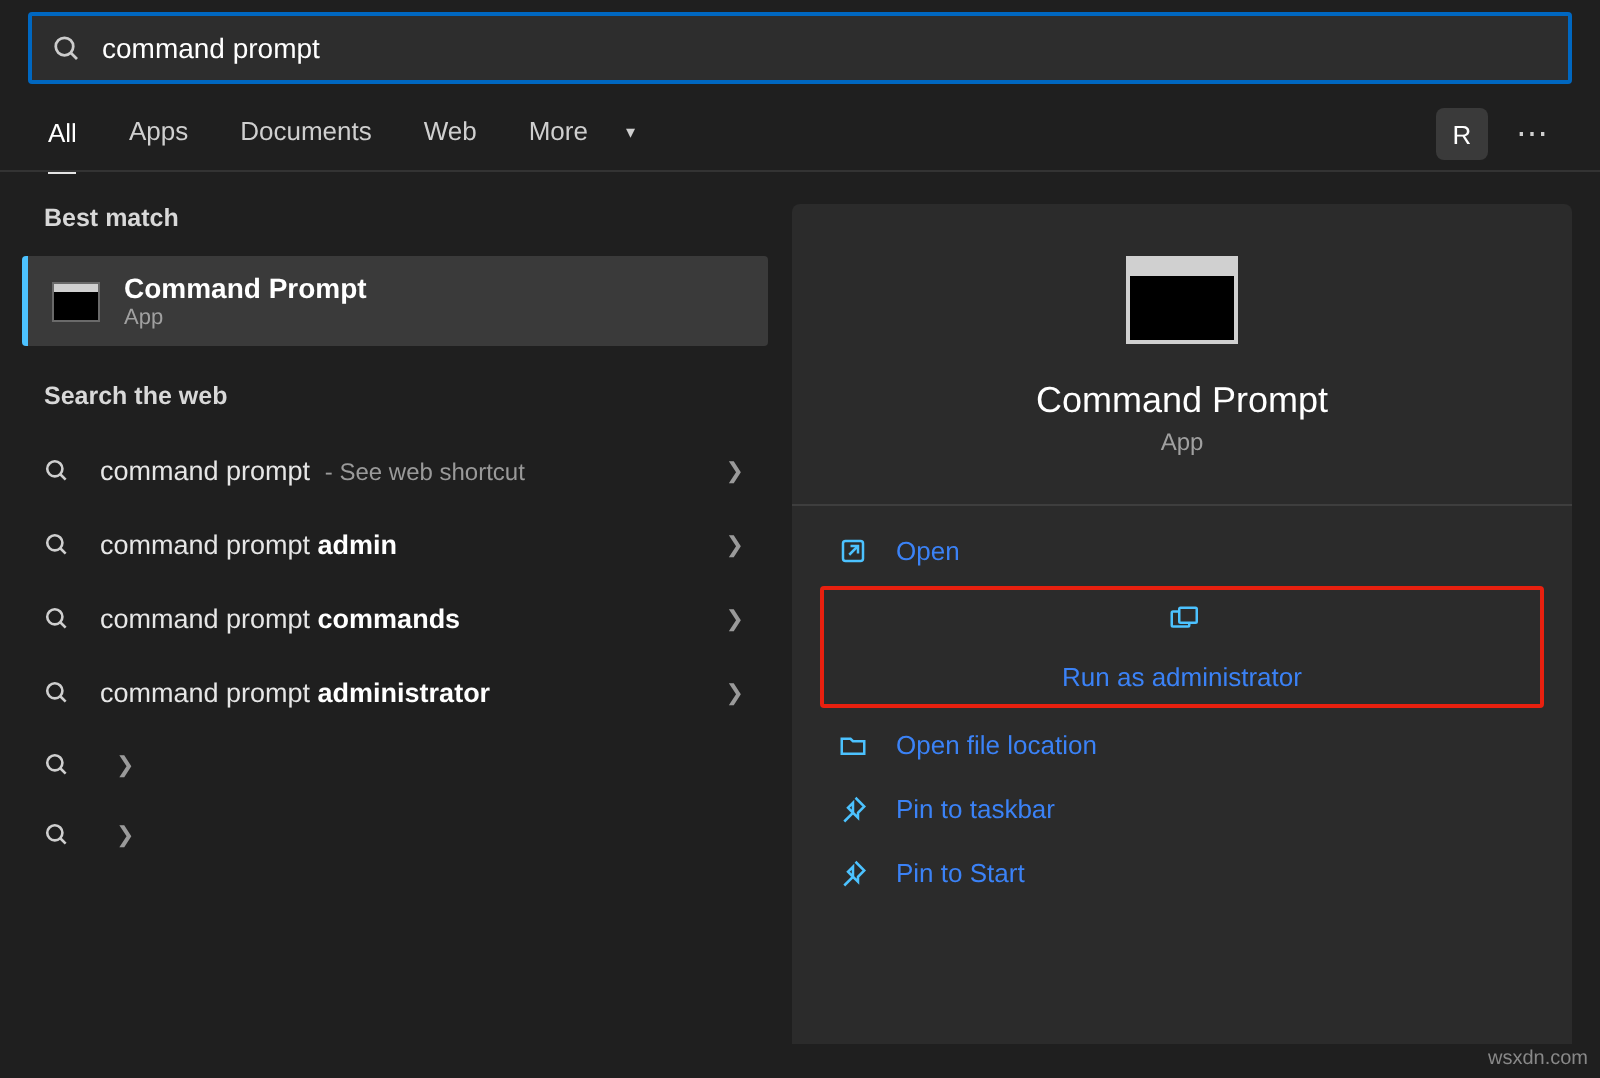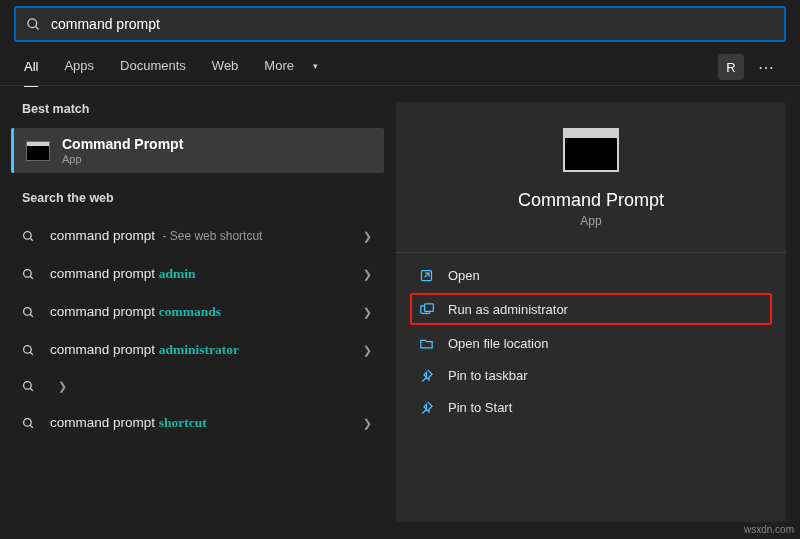--- a/index.html
+++ b/index.html
@@ -96,21 +96,21 @@
   
   .web-list { }
   .web-item {
     display: flex; align-items: center;
     padding: 11px 12px 11px 8px;
     cursor: pointer;
     position: relative;
   }
   .web-item .si { color: #cfcfcf; margin-right: 14px; width: 14px; text-align: center; }
   .web-item .txt { flex: 1; font-size: 13.5px; color: #e6e6e6; white-space: nowrap; overflow: hidden; text-overflow: ellipsis; }
-  .web-item .txt b { font-weight: 600; color: #14b8a6; font-family: Liberation Serif, serif; }
+  .web-item .txt b { font-weight: 600; color: #ffffff; }
   .web-item .hint { color: #9a9a9a; font-size: 12px; margin-left: 4px; }
   .web-item .chev { color: #9a9a9a; font-size: 11px; margin-left: 8px; }
 
   
   .preview { display: flex; flex-direction: column; align-items: center; }
   .cmd-icon-lg {
     width: 56px; height: 44px; background: #000;
     border: 2px solid #d0d0d0; position: relative;
   }
   .cmd-icon-lg::before {
@@ -119,29 +119,30 @@
   }
   .preview-title { margin-top: 18px; font-size: 18px; font-weight: 400; }
   .preview-sub { font-size: 12px; color: #a0a0a0; margin-top: 3px; }
 
   .hl { height: 1px; background: #3e3e3e; margin: 24px -18px 6px -18px; }
 
   .actions { }
   .action {
     display: flex; align-items: center; gap: 14px;
     padding: 8px 4px; cursor: pointer;
-    color: #e5e5e5; font-size: 13px;
+    color: #3b82f6; font-size: 13px;
     border-radius: 2px;
   }
   .action .ai { width: 16px; height: 16px; display: flex; align-items: center; justify-content: center; color: #4cc2ff; }
   .action.pin .ai { color: #4cc2ff; }
   .action.highlight {
     border: 2px solid #e8200f;
     margin: 2px -4px;
     padding: 6px 6px;
+    flex-direction: column;
   }
 
   .watermark {
     position: absolute; right: 6px; bottom: 4px;
     font-size: 10px; color: #888;
   }
 
   svg { display: block; }
 </style>
 </head>
@@ -238,21 +239,20 @@
           </span>
         <span class="chev">❯</span>
       </div>
       <div class="web-item">
         <span class="si">
             <svg width="13" height="13" viewBox="0 0 24 24" fill="none" stroke="currentColor" stroke-width="2.4">
               <circle cx="10" cy="10" r="7"></circle>
               <line x1="20" y1="20" x2="15" y2="15"></line>
             </svg>
           </span>
-        <span class="txt"><span>command prompt </span><b>shortcut</b></span>
         <span class="chev">❯</span>
       </div>
     </div>
   </div>
 
   <div class="col-right">
     <div class="preview">
       <div class="cmd-icon-lg"></div>
       <div class="preview-title">Command Prompt</div>
       <div class="preview-sub">App</div>

